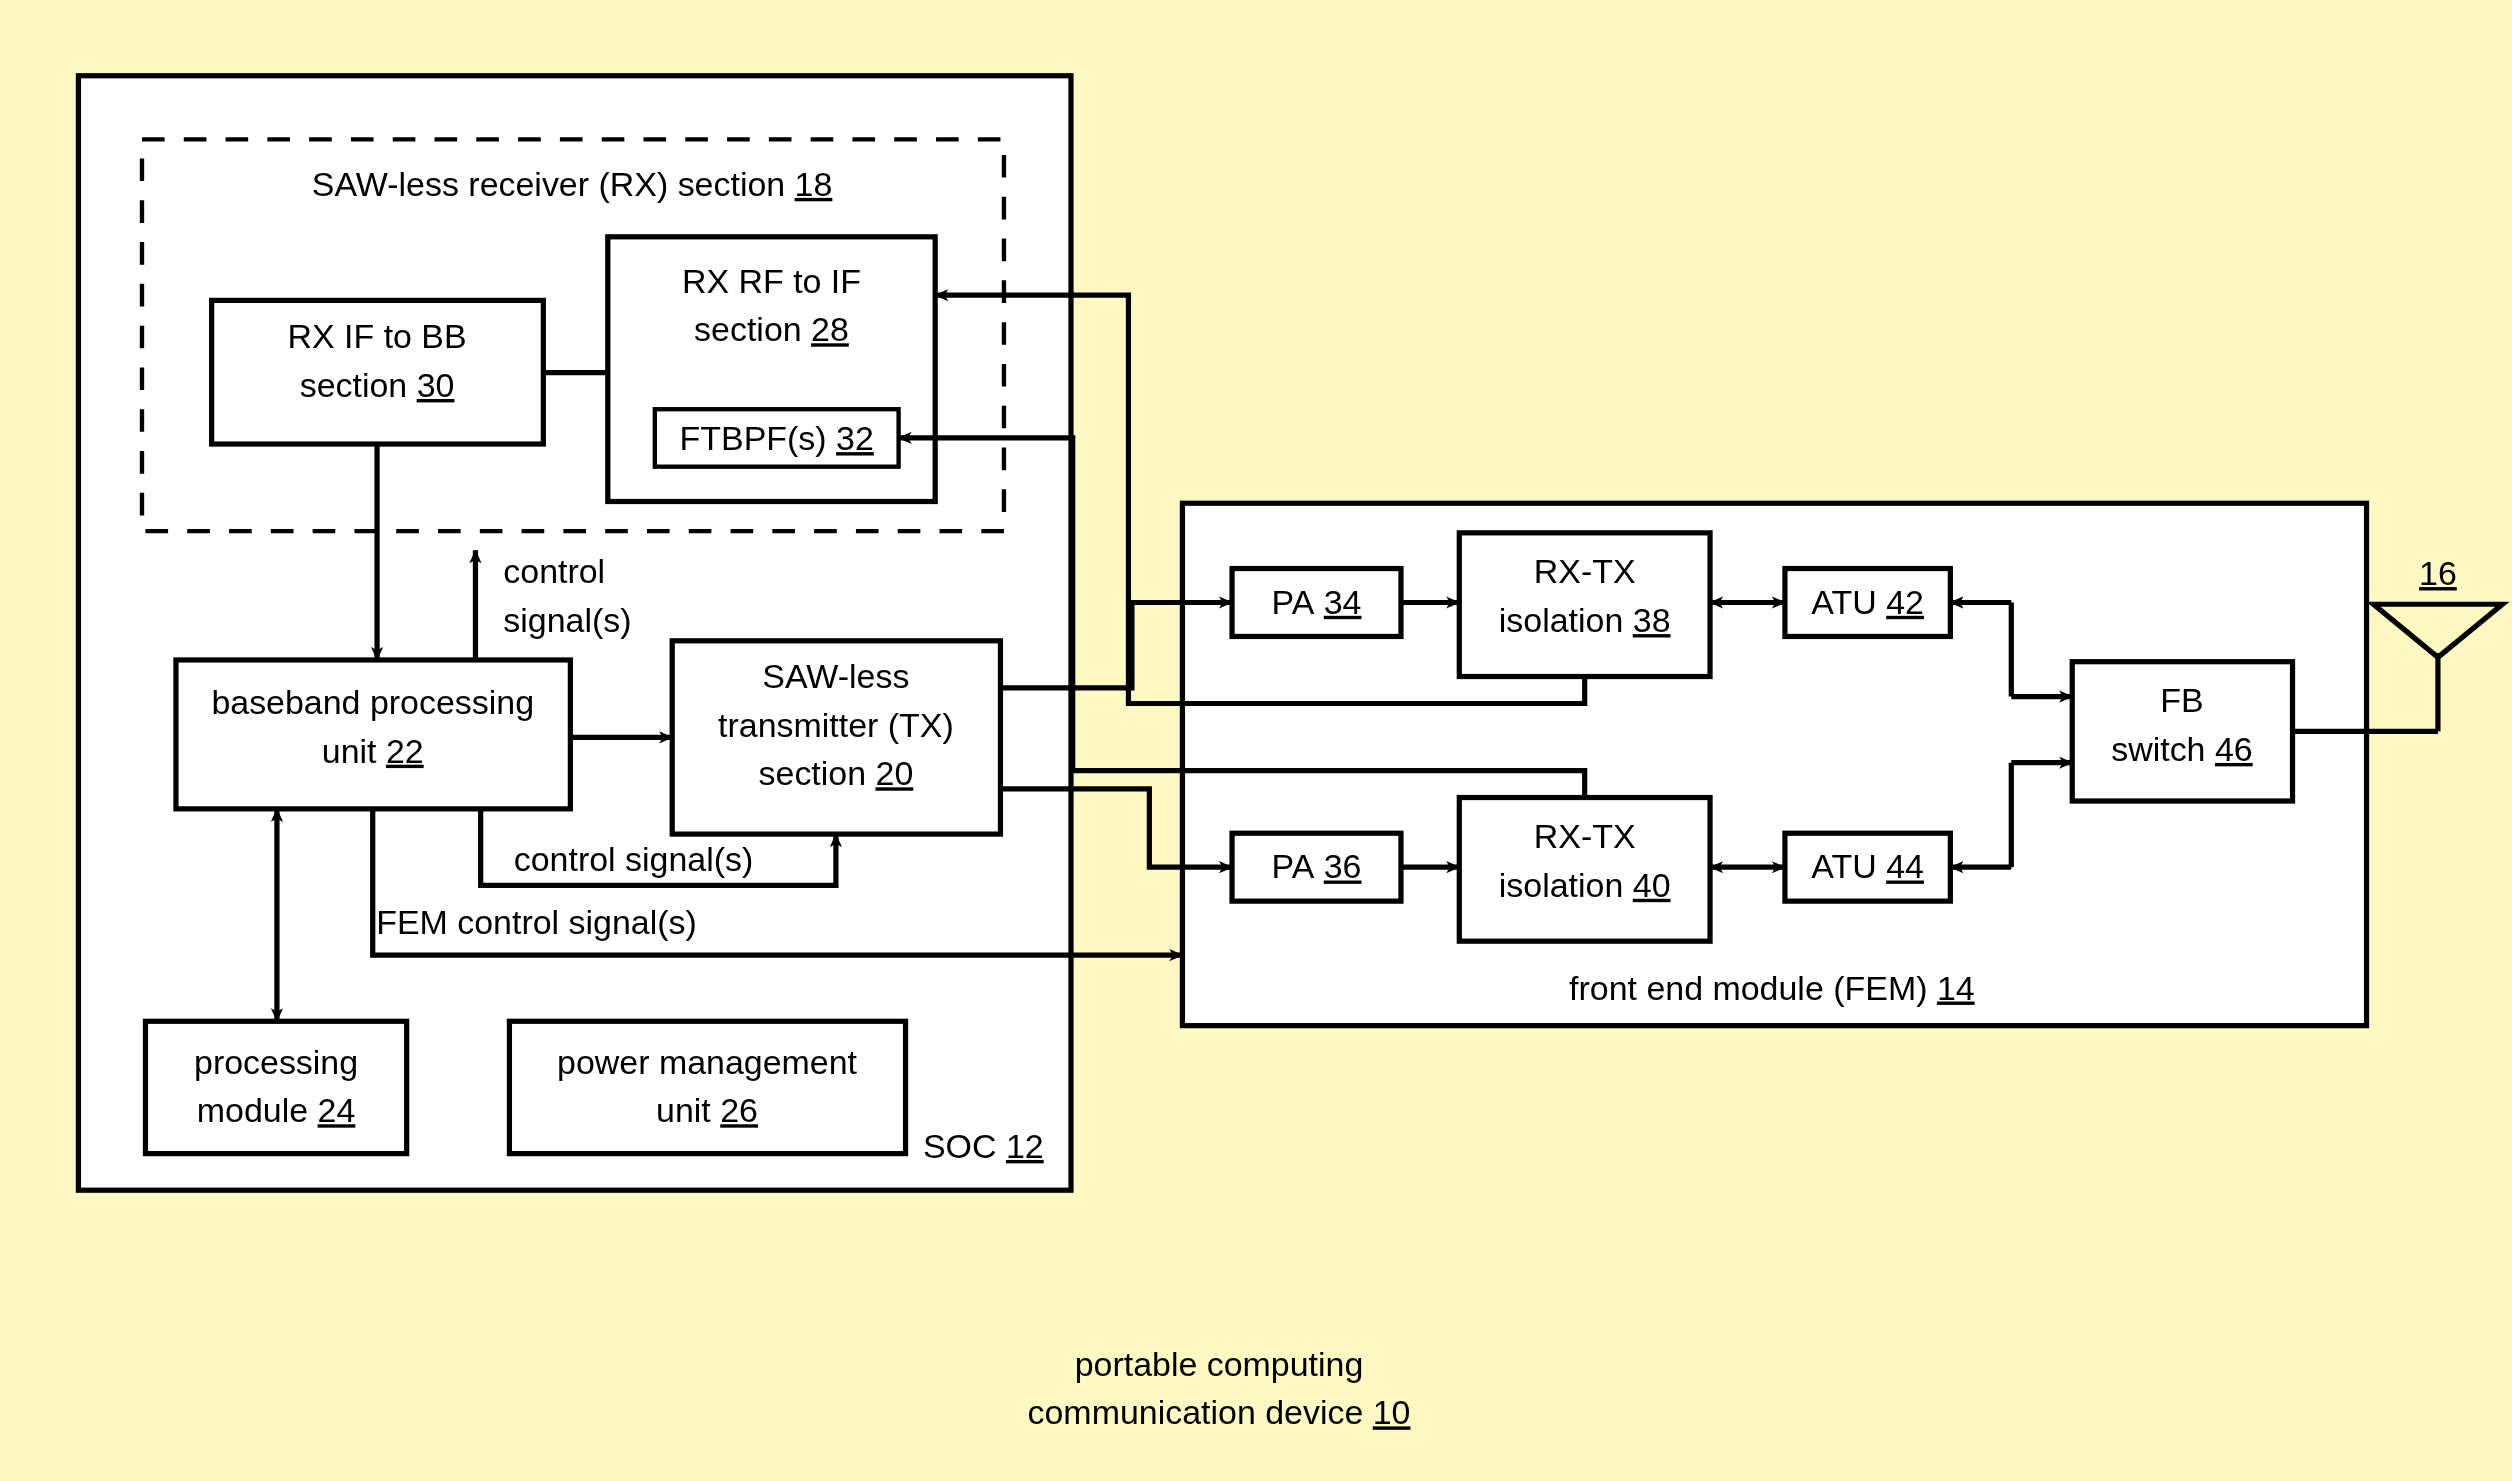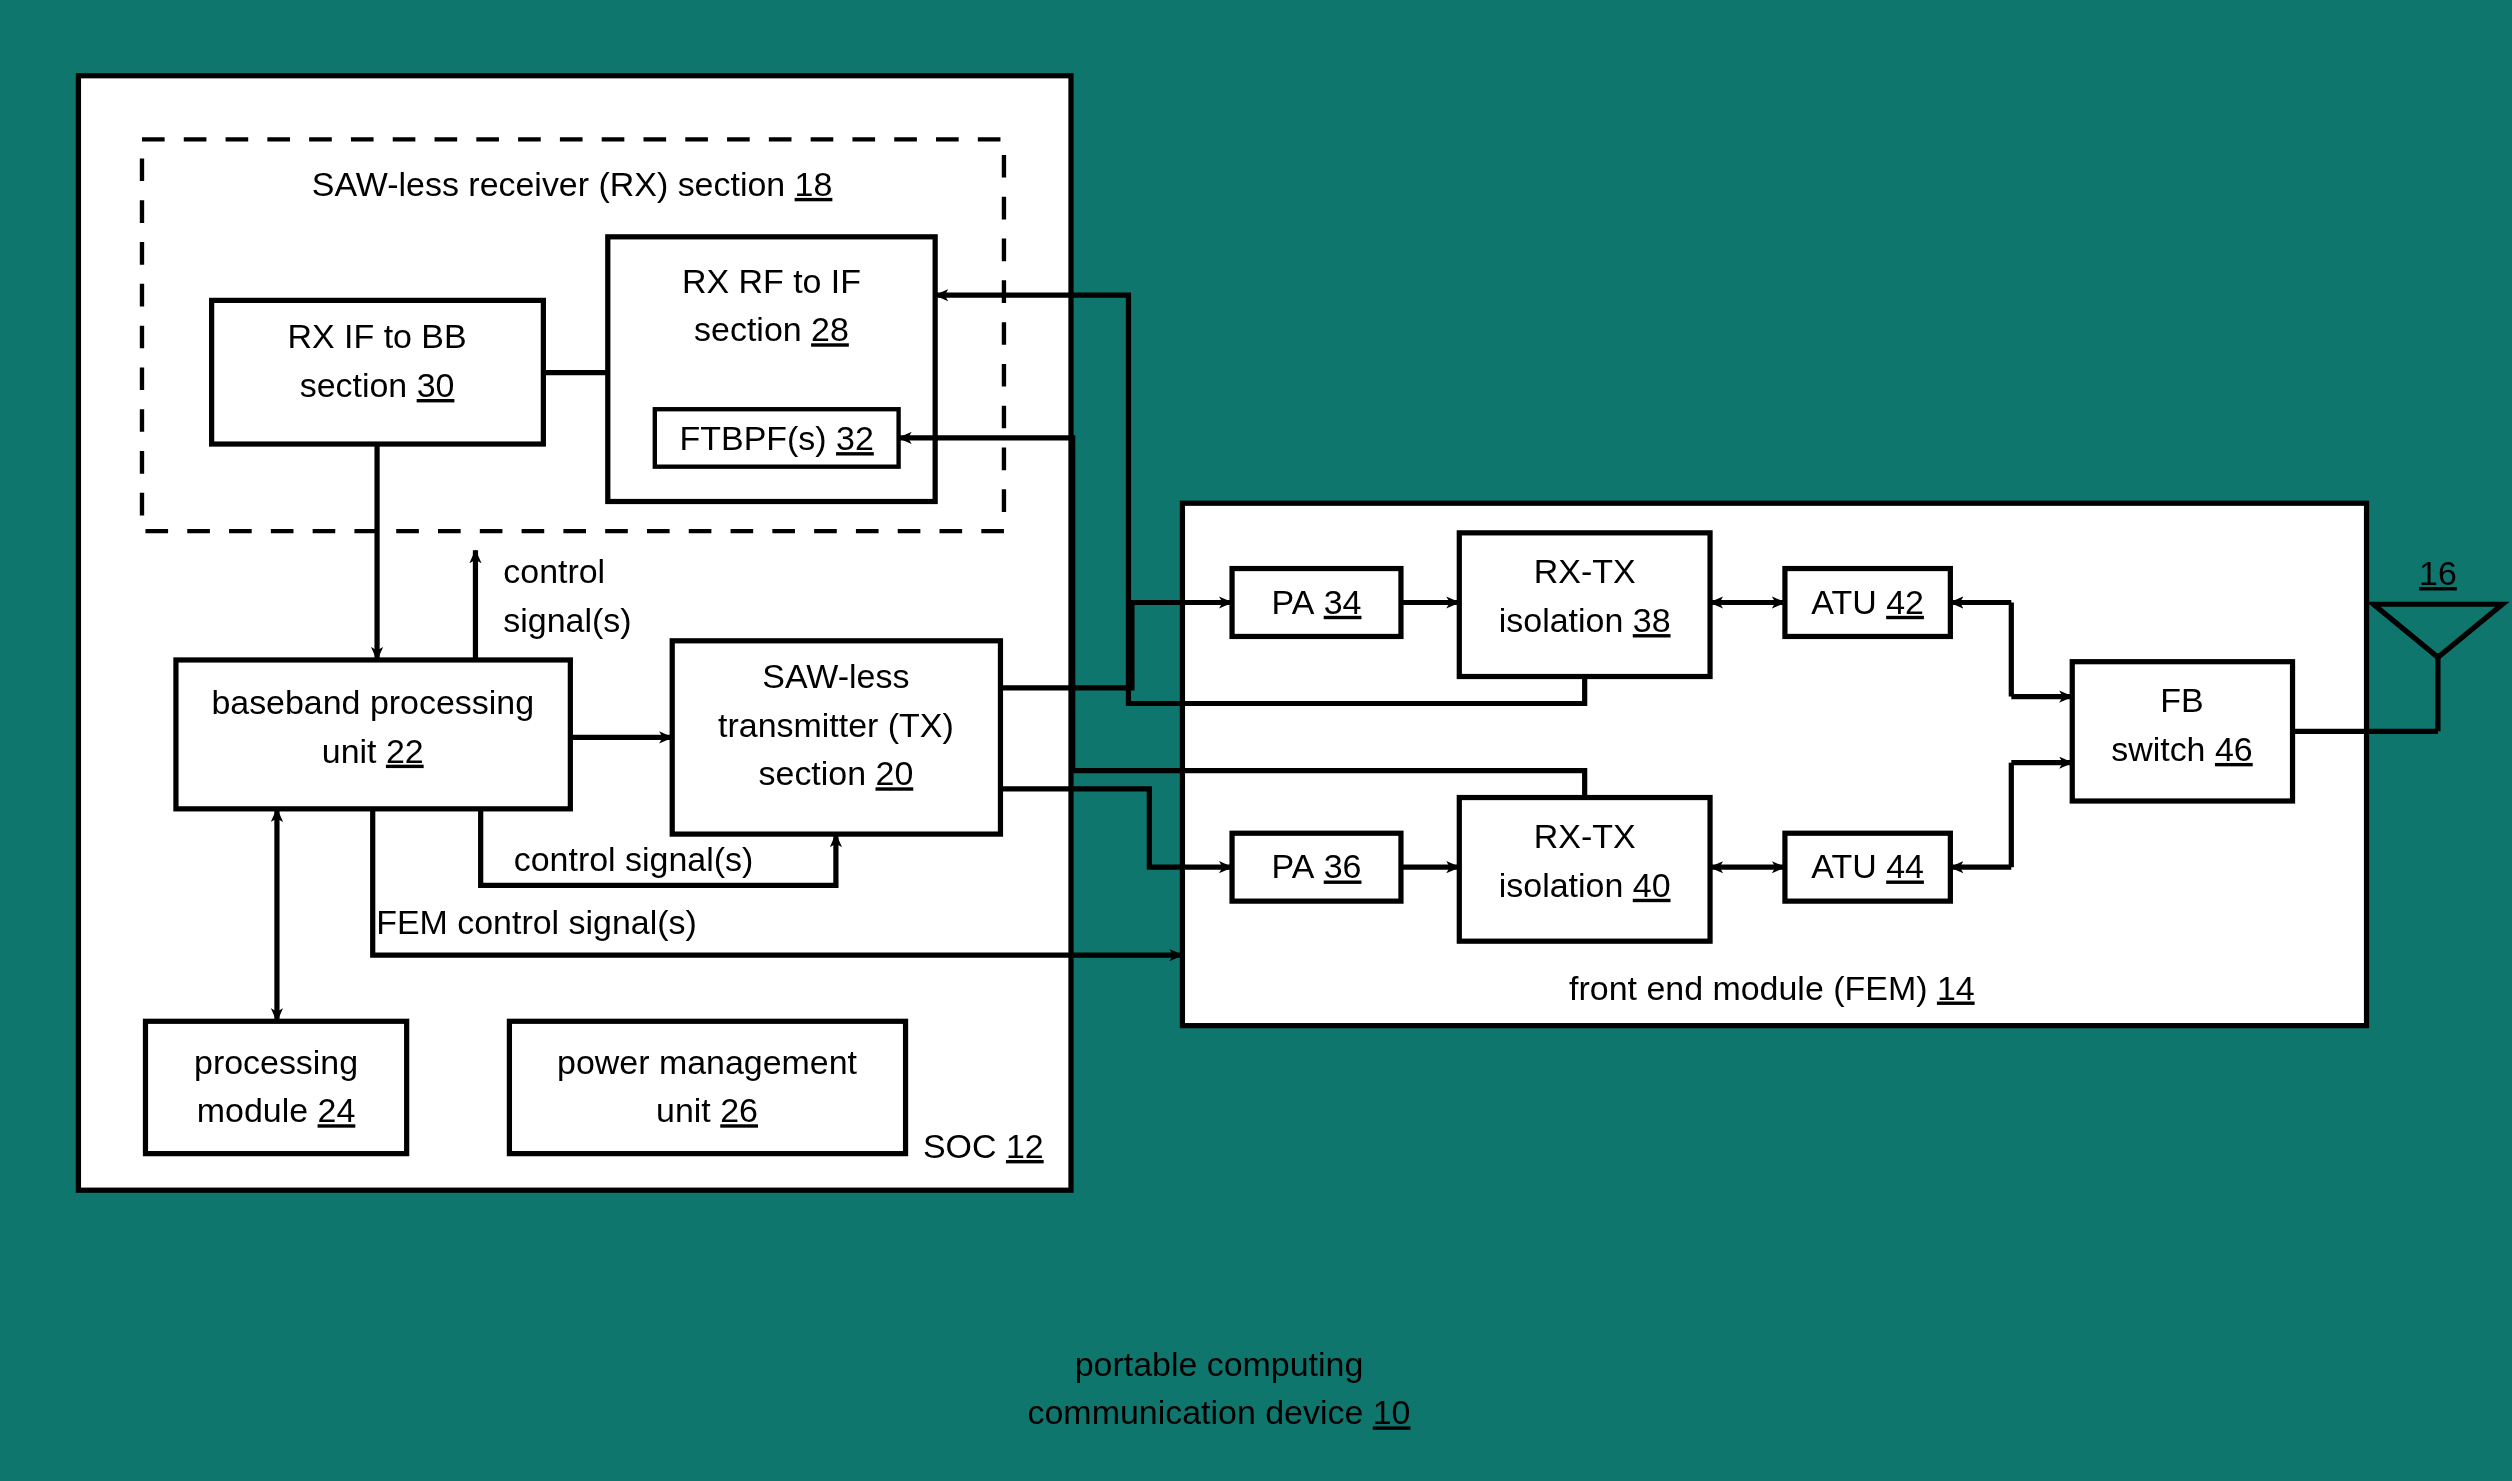--- a/index.html
+++ b/index.html
@@ -1,17 +1,17 @@
 <!DOCTYPE html>
 <html style="font-size:14px"><head>
 <meta charset="utf-8">
 <style>
   html,body{margin:0;padding:0;background:#ffffff;}
   body{width:2512px;height:1481px;font-family:"Liberation Sans",sans-serif;}
-  #stage{position:relative;width:2512px;height:1481px;overflow:hidden;background:#0f766e;}
+  #stage{position:relative;width:2512px;height:1481px;overflow:hidden;background:#fef9c3;}
   svg#diagram{position:absolute;left:0;top:0;width:2512px;height:1481px;}
   .bx{fill:#ffffff;stroke:#000000;stroke-width:6;}
   .bx-thin{fill:#ffffff;stroke:#000000;stroke-width:5;}
   .dashed{fill:none;stroke:#000000;stroke-width:5;stroke-dasharray:26 22;}
   .ln{fill:none;stroke:#000000;stroke-width:6;}
   .lbl{font-family:"Liberation Sans",sans-serif;font-size:39px;fill:#000;}
   .lbl-c{text-anchor:middle;}
   .lbl-l{text-anchor:start;}
   tspan.u{text-decoration:underline;}
 </style>

